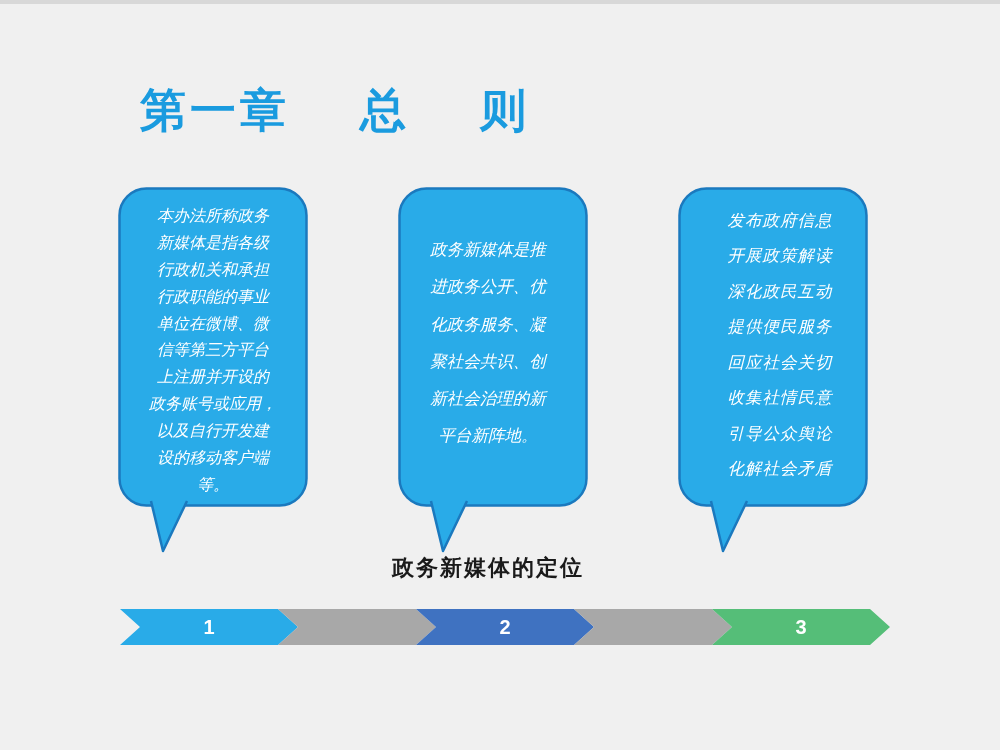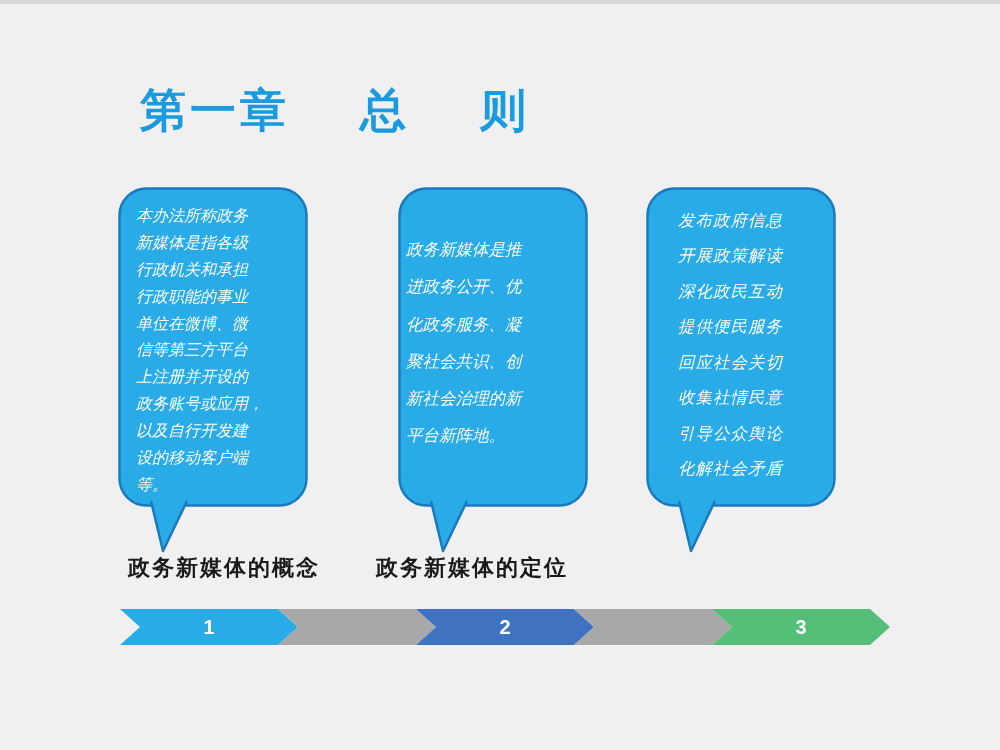--- a/index.html
+++ b/index.html
@@ -18,24 +18,24 @@
     left:140px; top:76px;
     margin:0;
     font-size:46px;
     font-weight:bold;
     letter-spacing:4px;
     color: var(--title, #1A9BDF);
     font-family:"DejaVu Sans","Liberation Sans",sans-serif;
     white-space:pre;
   }
 
-  .bubble { position:absolute; width:190px; height:368px; top:183px; }
+  .bubble { position:absolute; width:190px; height:368px; top:183px;text-align:center; }
   .bubble-1 { left:118px; }
   .bubble-2 { left:398px; }
-  .bubble-3 { left:646px;padding-left:48px; }
+  .bubble-3 { left:678px; }
 
   .bubble svg { position:absolute; left:0; top:0; }
 
   .bubble-shape {
     fill: var(--bubble-fill, #29ABE8);
     stroke: var(--bubble-border, #1B79BE);
     stroke-width:2.5;
   }
   .bubble-tail-path {
     fill: var(--bubble-fill, #29ABE8);
@@ -60,21 +60,21 @@
   .bubble-label {
     position:absolute;
     top:549px;
     font-size:22px;
     font-weight:bold;
     letter-spacing:2px;
     color: var(--label-text, #1A1A1A);
     font-family:"DejaVu Sans","Liberation Sans",sans-serif;
   }
   .label-1 { left:128px; }
-  .label-2 { left:376px; }
+  .label-2 { left:392px; }
   .label-3 { left:635px; }
 
   .process {
     position:absolute;
     left:120px; top:605px;
     display:flex;
     align-items:center;
   }
   .chev {
     height:36px;
@@ -141,21 +141,20 @@
     <div class="bubble-text text-3">发布政府信息
 开展政策解读
 深化政民互动
 提供便民服务
 回应社会关切
 收集社情民意
 引导公众舆论
 化解社会矛盾</div>
   </div>
 
-  <div class="bubble-label label-1">政务新媒体的概念</div>
   <div class="bubble-label label-2">政务新媒体的定位</div>
 
   <div class="process">
     <div class="chev step step-1">
       <span class="step-num">1</span>
     </div>
     <div class="chev connector"></div>
     <div class="chev step step-2">
       <span class="step-num">2</span>
     </div>

